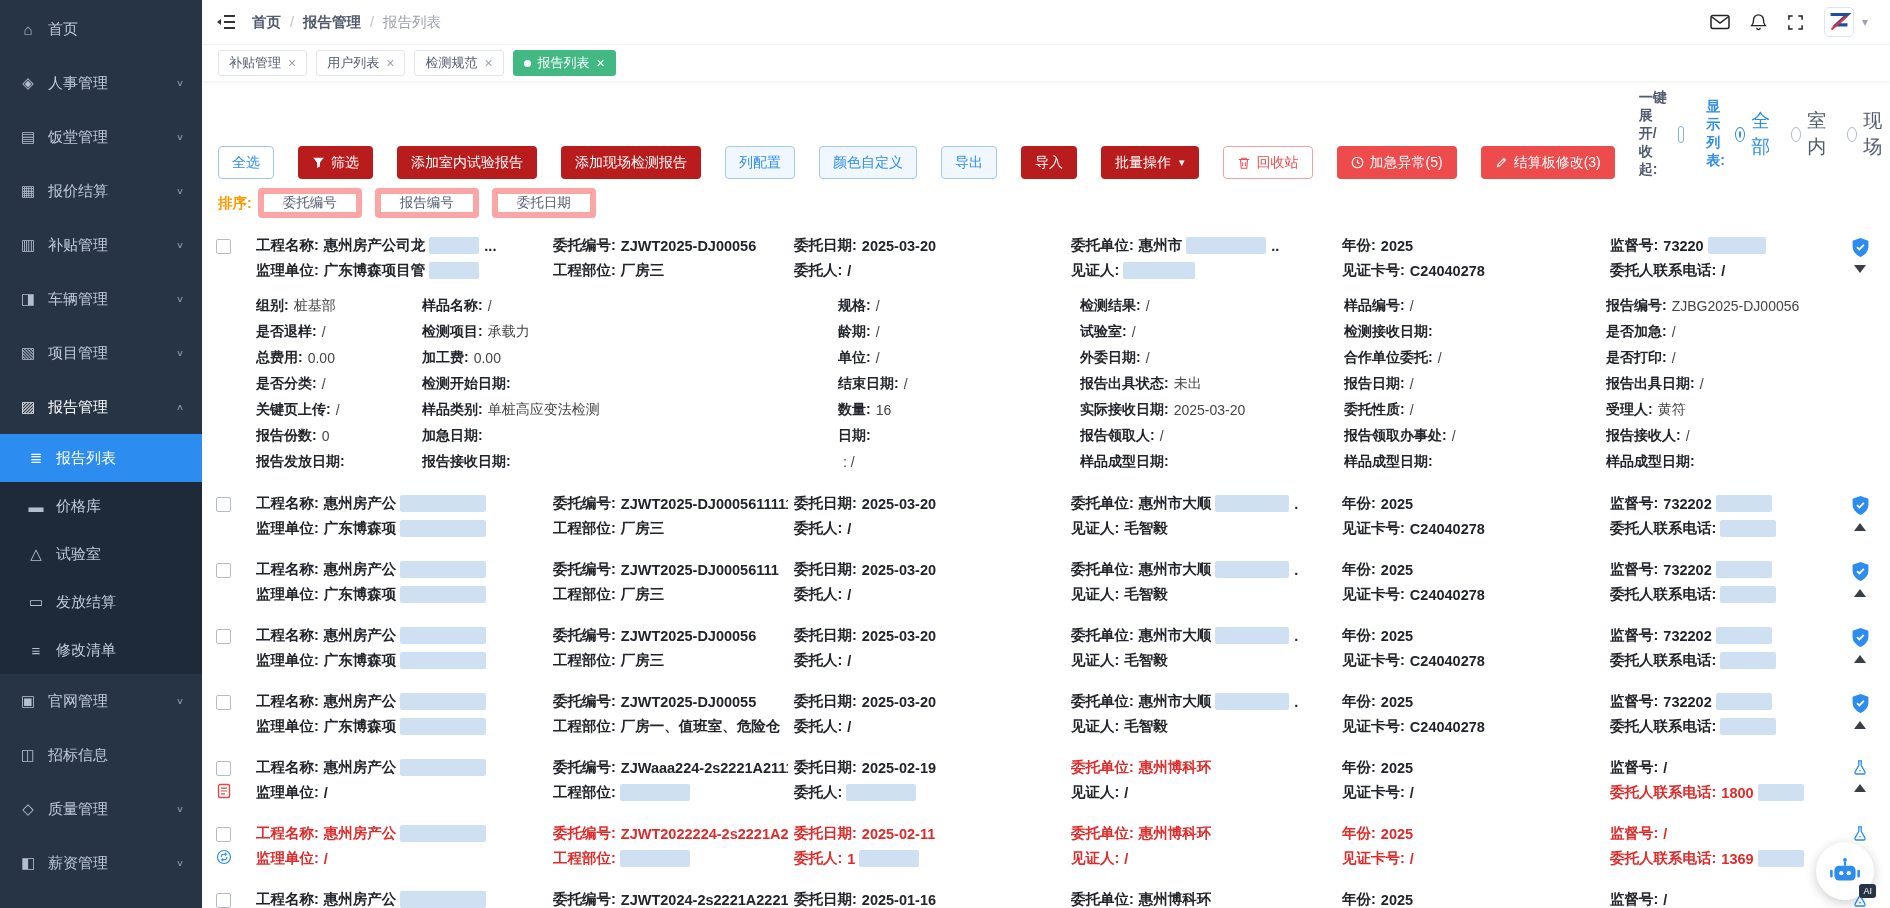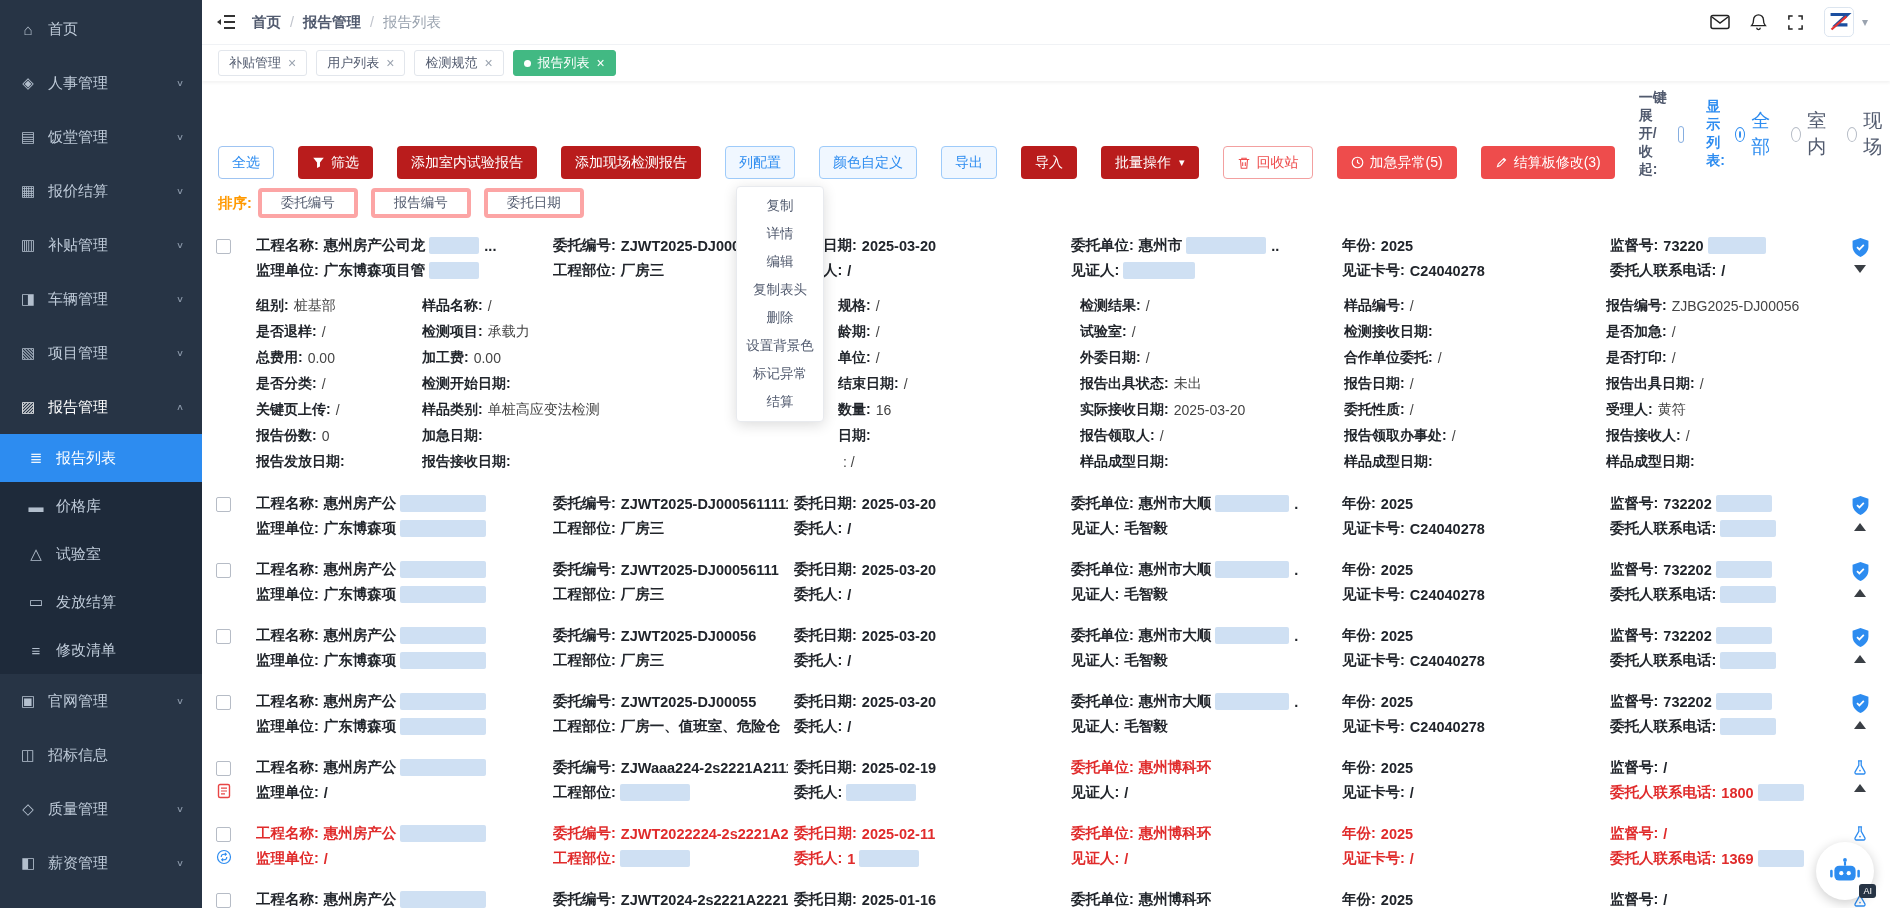--- a/index.html
+++ b/index.html
@@ -52,21 +52,21 @@
 .radios{display:flex;align-items:center;gap:16px;}
 .radio{display:inline-flex;align-items:center;gap:6px;cursor:pointer;}
 .radio-circle{width:15px;height:15px;border-radius:50%;border:1px solid #b6bcc6;background:#fff;position:relative;display:inline-block;}
 .radio.checked .radio-circle{border-color:#2d8cf0;}
 .radio.checked .radio-circle::after{content:"";position:absolute;inset:3px;border-radius:50%;background:#2d8cf0;}
 .radio-label{font-size:19px;color:#515a6e;}
 .radio.checked .radio-label{color:#2d8cf0;}
 .sortbar{display:flex;align-items:center;gap:6px;margin-top:9px;}
 .sort-label{color:#ff9900;font-size:14.5px;font-weight:700;}
 .sort-buttons{display:flex;gap:13px;}
-.sort-btn{height:30px;padding:0 19px;border:4px solid #fca5a5;border-radius:4px;background:#fff;font-size:13.5px;color:#515a6e;cursor:pointer;font-family:inherit;}
+.sort-btn{height:30px;padding:0 19px;border:6px solid #fca5a5;border-radius:4px;background:#fff;font-size:13.5px;color:#515a6e;cursor:pointer;font-family:inherit;}
 
 .rows{flex:1;overflow:hidden;}
 .row-card{background:#fff;padding:8px 12px 8px 14px;display:flex;min-height:66px;}
 .row-left{width:40px;display:flex;flex-direction:column;gap:7px;padding-top:6px;flex-shrink:0;}
 .checkbox{width:15px;height:15px;border:1px solid #b6bcc6;border-radius:2px;background:#fff;cursor:pointer;display:inline-block;}
 .row-badge{display:flex;}
 .row-mid{flex:1;min-width:0;}
 .cols{display:grid;grid-template-columns:291px 235px 271px 265px 262px 1fr;column-gap:6px;}
 .line{height:25px;display:flex;align-items:center;font-size:14.5px;white-space:nowrap;overflow:hidden;}
 .flabel{font-weight:700;color:#21252b;flex-shrink:0;}
@@ -1136,30 +1136,20 @@
                   <circle cx="12" cy="15.5" r="1.1" fill="#2d8cf0"></circle>
                 </svg>
               </span>
             </div>
           </div>
         </div>
 
     </div>
   </div>
 
-  <div class="context-menu">
-      <div class="cm-item">复制</div>
-      <div class="cm-item">详情</div>
-      <div class="cm-item">编辑</div>
-      <div class="cm-item">复制表头</div>
-      <div class="cm-item">删除</div>
-      <div class="cm-item">设置背景色</div>
-      <div class="cm-item">标记异常</div>
-      <div class="cm-item">结算</div>
-    </div>
 
   <div class="fab">
     <span style="display:flex;">
       <svg width="34" height="34" viewBox="0 0 32 32">
           <rect x="6" y="11" width="20" height="14" rx="4.5" fill="#2d8cf0"></rect>
           <circle cx="12.5" cy="18" r="2" fill="#fff"></circle>
           <circle cx="19.5" cy="18" r="2" fill="#fff"></circle>
           <path d="M16 11V7" stroke="#2d8cf0" stroke-width="2"></path>
           <circle cx="16" cy="5.6" r="1.8" fill="#2d8cf0"></circle>
           <path d="M3.2 16v5M28.8 16v5" stroke="#2d8cf0" stroke-width="2.4" stroke-linecap="round"></path>

